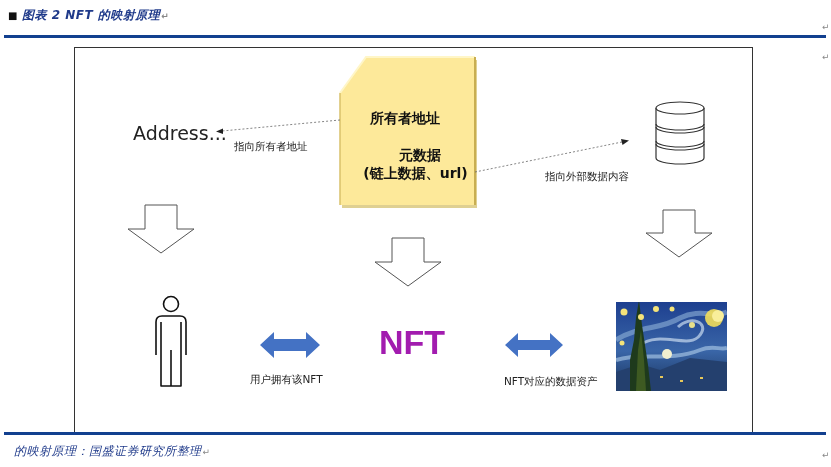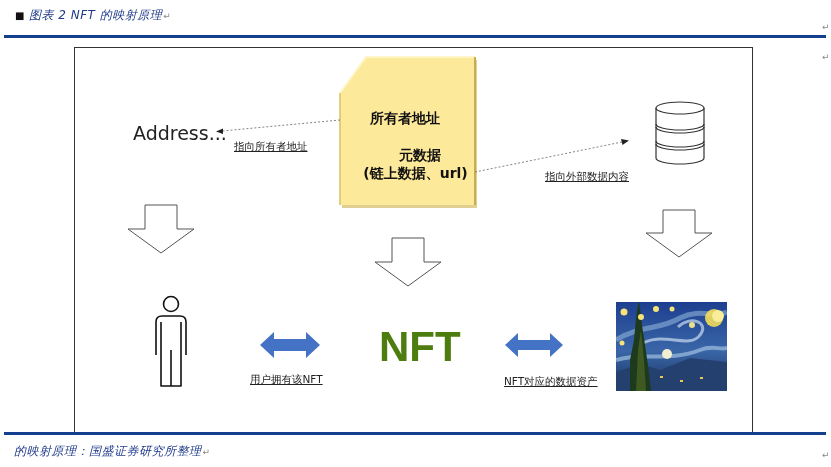--- a/index.html
+++ b/index.html
@@ -1,29 +1,29 @@
 <!DOCTYPE html>
 <html><head>
 <meta charset="utf-8">
 <style>
   html, body { margin: 0; padding: 0; background: #ffffff; }
   body { width: 831px; height: 467px; position: relative; overflow: hidden; font-family: "DejaVu Sans", "Liberation Sans", sans-serif; }
   .abs { position: absolute; }
-  .caption { left: 15px; top: 7px; font-size: 12px; color: #1f3a8a; font-style: italic; white-space: nowrap; letter-spacing: 0.5px; }
+  .caption { left: 8px; top: 7px; font-size: 12px; color: #1f3a8a; font-style: italic; white-space: nowrap; letter-spacing: 0.5px; font-weight: bold; }
   .caption .sq { font-style: normal; color: #111; font-size: 10px; margin-right: 4px; }
   .para-mark { color: #888; font-size: 9px; font-style: normal; margin-left: 1px; }
   .rule-top { left: 4px; top: 35px; width: 822px; height: 3px; background: #12408f; }
   .rule-bot { left: 4px; top: 432px; width: 822px; height: 3px; background: #12408f; }
   .side-mark { left: 822px; font-size: 9px; color: #888; }
   .frame { left: 74px; top: 47px; width: 679px; height: 385px; border: 1.5px solid #333; border-bottom: none; box-sizing: border-box; background: #fff; }
   .source { left: 14px; top: 443px; font-size: 12px; color: #1f3a8a; font-style: italic; white-space: nowrap; letter-spacing: 0.5px; }
   .card-text { font-weight: bold; color: #111; text-align: center; font-size: 14px; line-height: 18px; }
-  .lbl { font-size: 10.5px; color: #222; white-space: nowrap; text-decoration: underline; }
+  .lbl { font-size: 10.5px; color: #222; white-space: nowrap; }
   .addr { font-size: 19px; color: #222; white-space: nowrap; }
-  .nft-big { font-size: 42px; font-weight: bold; color: #4d7c0f; font-family: "Liberation Sans", sans-serif; }
+  .nft-big { font-size: 34px; font-weight: bold; color: #a21caf; font-family: "Liberation Sans", sans-serif; }
 </style>
 </head>
 <body>
 
 <div class="abs caption">
   <span class="sq">■</span><span>图表 2 NFT 的映射原理</span><span class="para-mark">↵</span>
 </div>
 
 <div class="abs rule-top"></div>
 <div class="abs side-mark" style="top:22px;">↵</div>

